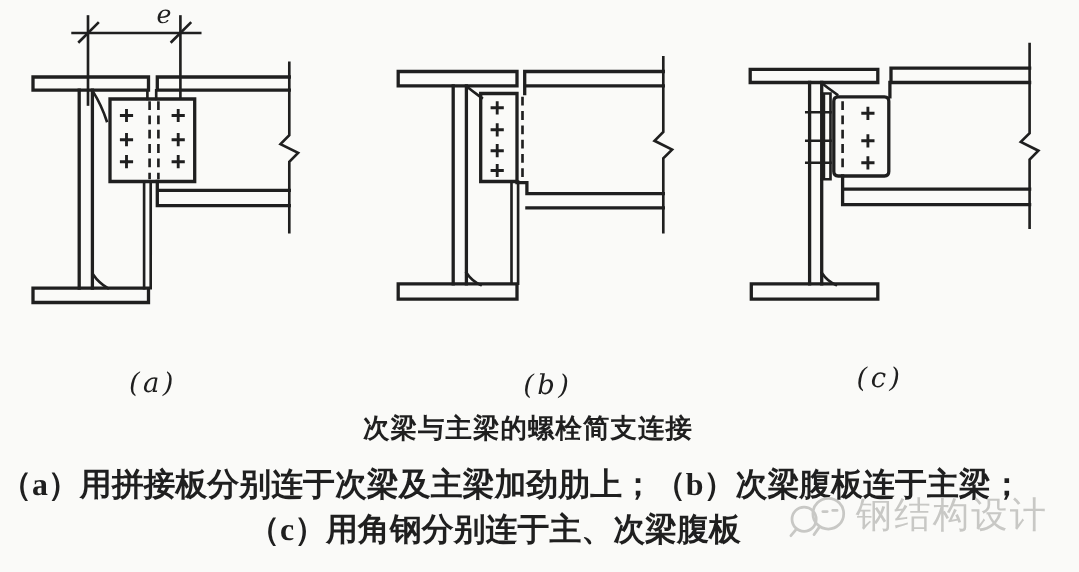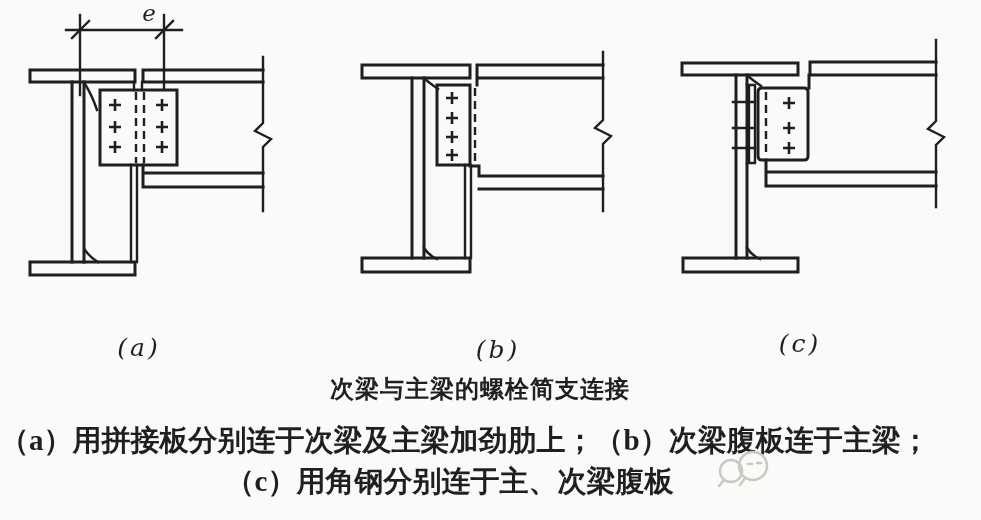--- a/index.html
+++ b/index.html
@@ -132,15 +132,16 @@
   <div class="watermark">
     <svg class="logo" width="58" height="44" viewBox="0 0 58 44">
       <g fill="none" stroke="var(--watermark-color)" stroke-width="2.5" stroke-linecap="round">
         <circle cx="15" cy="25" r="11"></circle>
         <path d="M8,34 L3,40"></path>
         <circle cx="37" cy="20" r="14"></circle>
         <path d="M29,32 L24,39"></path>
         <path d="M32,18 h4 M41,17 h4"></path>
       </g>
     </svg>
+    <span>钢结构设计</span>
   </div>
 
 </div>
 
 </body></html>

